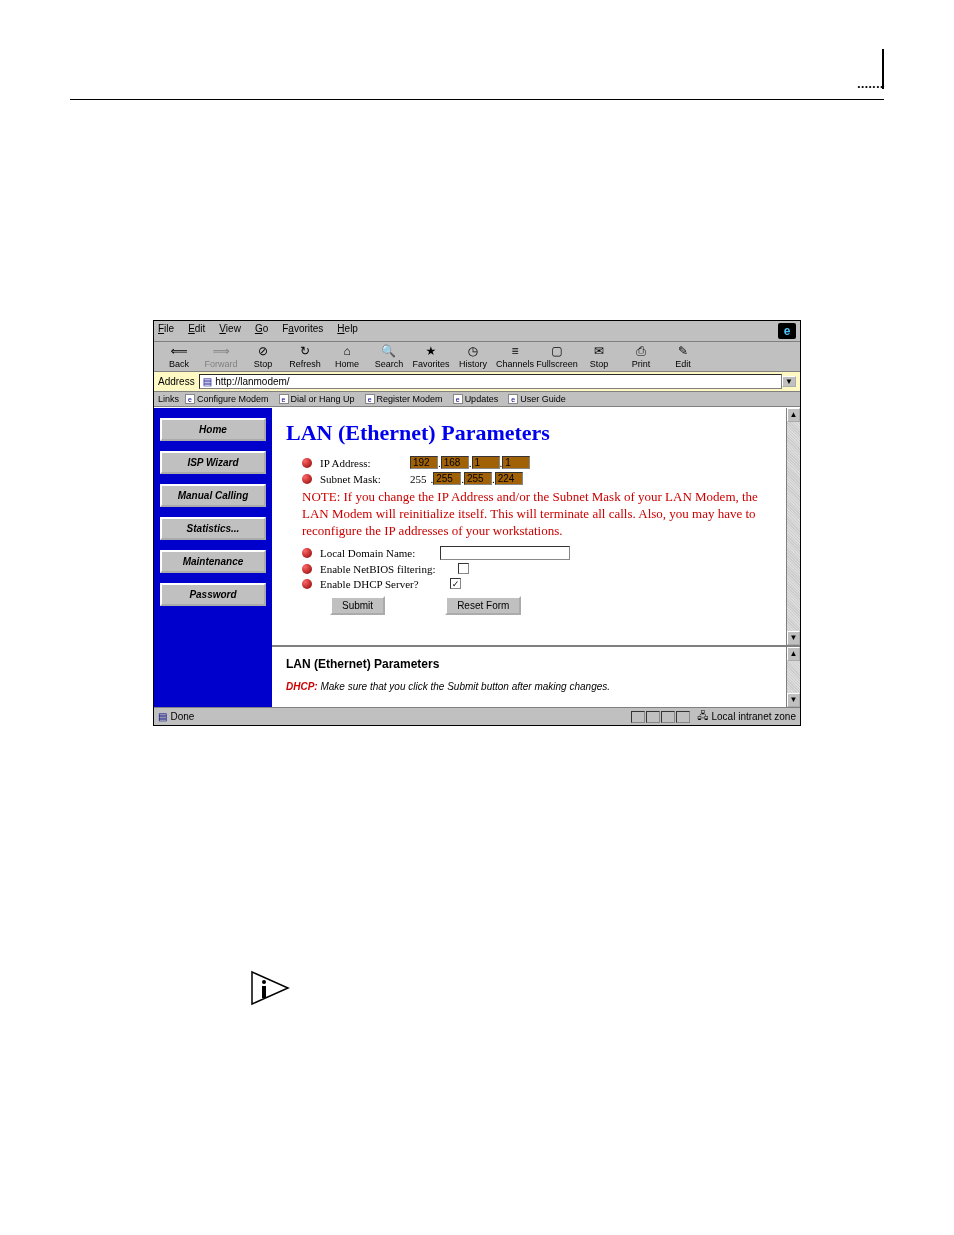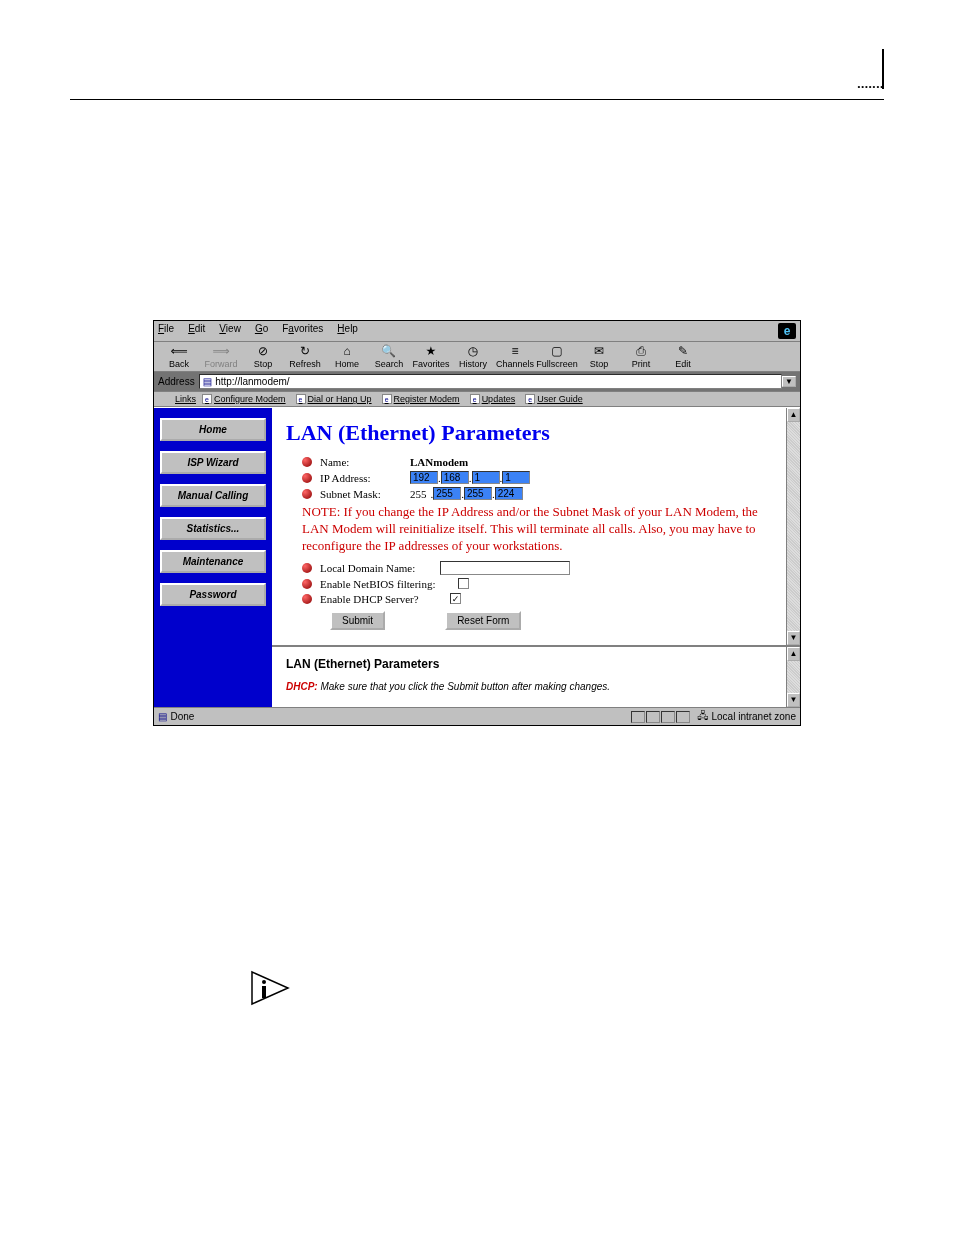--- a/index.html
+++ b/index.html
@@ -64,45 +64,44 @@
       font-size: 9px;
       cursor: pointer;
       color: #000;
     }
     .tb-btn.disabled { color: #808080; }
     .tb-btn .icon { width: 16px; height: 14px; margin-bottom: 1px; display:flex; align-items:center; justify-content:center; font-size:12px; }
     
     .addressbar {
       display: flex;
       align-items: center;
-      background: #737373;
+      background: #fef9c3;
       padding: 2px 4px;
       border-bottom: 1px solid #808080;
     }
     .addressbar .label { margin-right: 4px; }
     .addressbar .url-input {
       flex: 1;
       background: #fff;
       border: 1px inset #808080;
       padding: 1px 3px;
       font-size: 10px;
       display: flex;
       align-items: center;
     }
     .addressbar .url-input .pageicon { margin-right: 3px; font-size: 10px; color: #008; }
     .addressbar .dropdown-arrow { width: 14px; background: #c0c0c0; border: 1px outset #fff; text-align: center; font-size: 8px; }
     
     .linksbar {
       display: flex;
       align-items: center;
       background: #c0c0c0;
-      padding: 2px 21px;
+      padding: 2px 4px;
       border-bottom: 1px solid #808080;
       font-size: 9px;
-      text-decoration: underline;
     }
     .linksbar .label { margin-right: 6px; }
     .linksbar .link-item { margin-right: 10px; display: flex; align-items: center; cursor: pointer; }
     .linksbar .link-item .licon { width: 10px; height: 10px; background:#fff; border:1px solid #888; margin-right:2px; font-size:7px; display:flex; align-items:center; justify-content:center; color:#008;}
     
     .content-wrap {
       display: flex;
       height: 300px;
       border-top: 1px solid #fff;
     }
@@ -152,21 +151,21 @@
     .param-row {
       display: flex;
       align-items: center;
       margin-bottom: 3px;
       font-family: "Times New Roman", serif;
       font-size: 11px;
     }
     .param-row .bullet { width: 10px; height: 10px; border-radius: 50%; background: radial-gradient(circle at 30% 30%, #f66, #800); margin-right: 8px; margin-left: 16px; flex-shrink:0;}
     .param-row .plabel { width: 90px; }
     .param-row .pvalue { font-weight: bold; }
-    .ip-input { width: 28px; border: 1px inset #888; font-size: 10px; padding: 0 2px; text-align:left; background:#3b82f6;}
+    .ip-input { width: 28px; border: 1px inset #888; font-size: 10px; padding: 0 2px; text-align:left; background:#a16207;}
     .note-red {
       color: #cc0000;
       font-family: "Times New Roman", serif;
       font-size: 13px;
       margin: 4px 0 6px 16px;
       line-height: 1.3;
     }
     .ldn-input { width: 130px; border: 1px inset #888; height: 14px; background:#fff; }
     .checkbox { width: 11px; height: 11px; border: 1px inset #888; background: #fff; display:inline-flex; align-items:center; justify-content:center; font-size:9px; color:#000;}
     .form-buttons { margin: 6px 0 0 44px; display: flex; gap: 60px; }
@@ -342,25 +341,20 @@
       <div class="sidebar-btn">Statistics...</div>
       <div class="sidebar-btn">Maintenance</div>
       <div class="sidebar-btn">Password</div>
     </div>
 
     <div class="main-panel">
 
       <div class="upper-pane">
         <h1>LAN (Ethernet) Parameters</h1>
 
-        <div class="param-row">
-          <span class="bullet"></span>
-          <span class="plabel">Name:</span>
-          <span class="pvalue">LANmodem</span>
-        </div>
 
         <div class="param-row">
           <span class="bullet"></span>
           <span class="plabel">IP Address:</span>
           <input class="ip-input" value="192" style=""> .
           <input class="ip-input" value="168" style=""> .
           <input class="ip-input" value="1" style=""> .
           <input class="ip-input" value="1" style="">
         </div>
 

